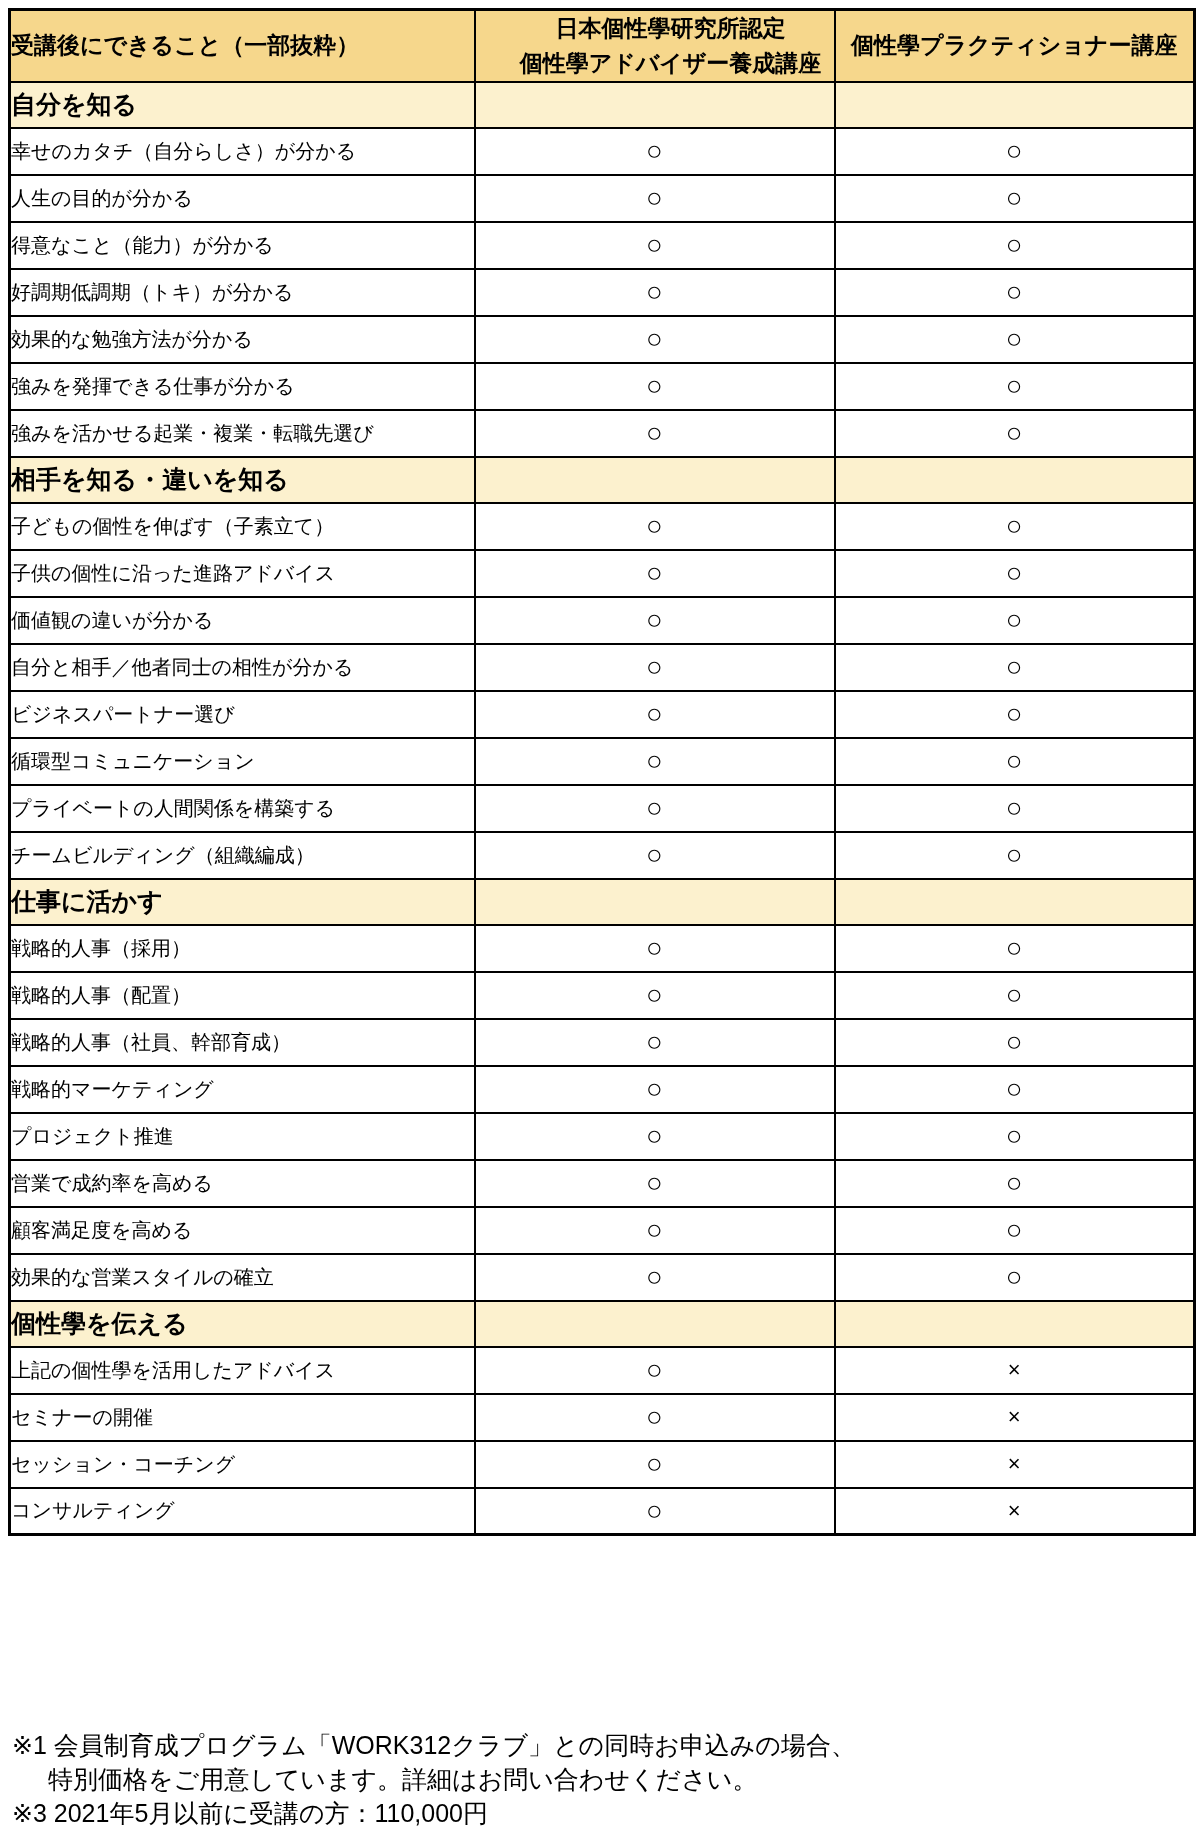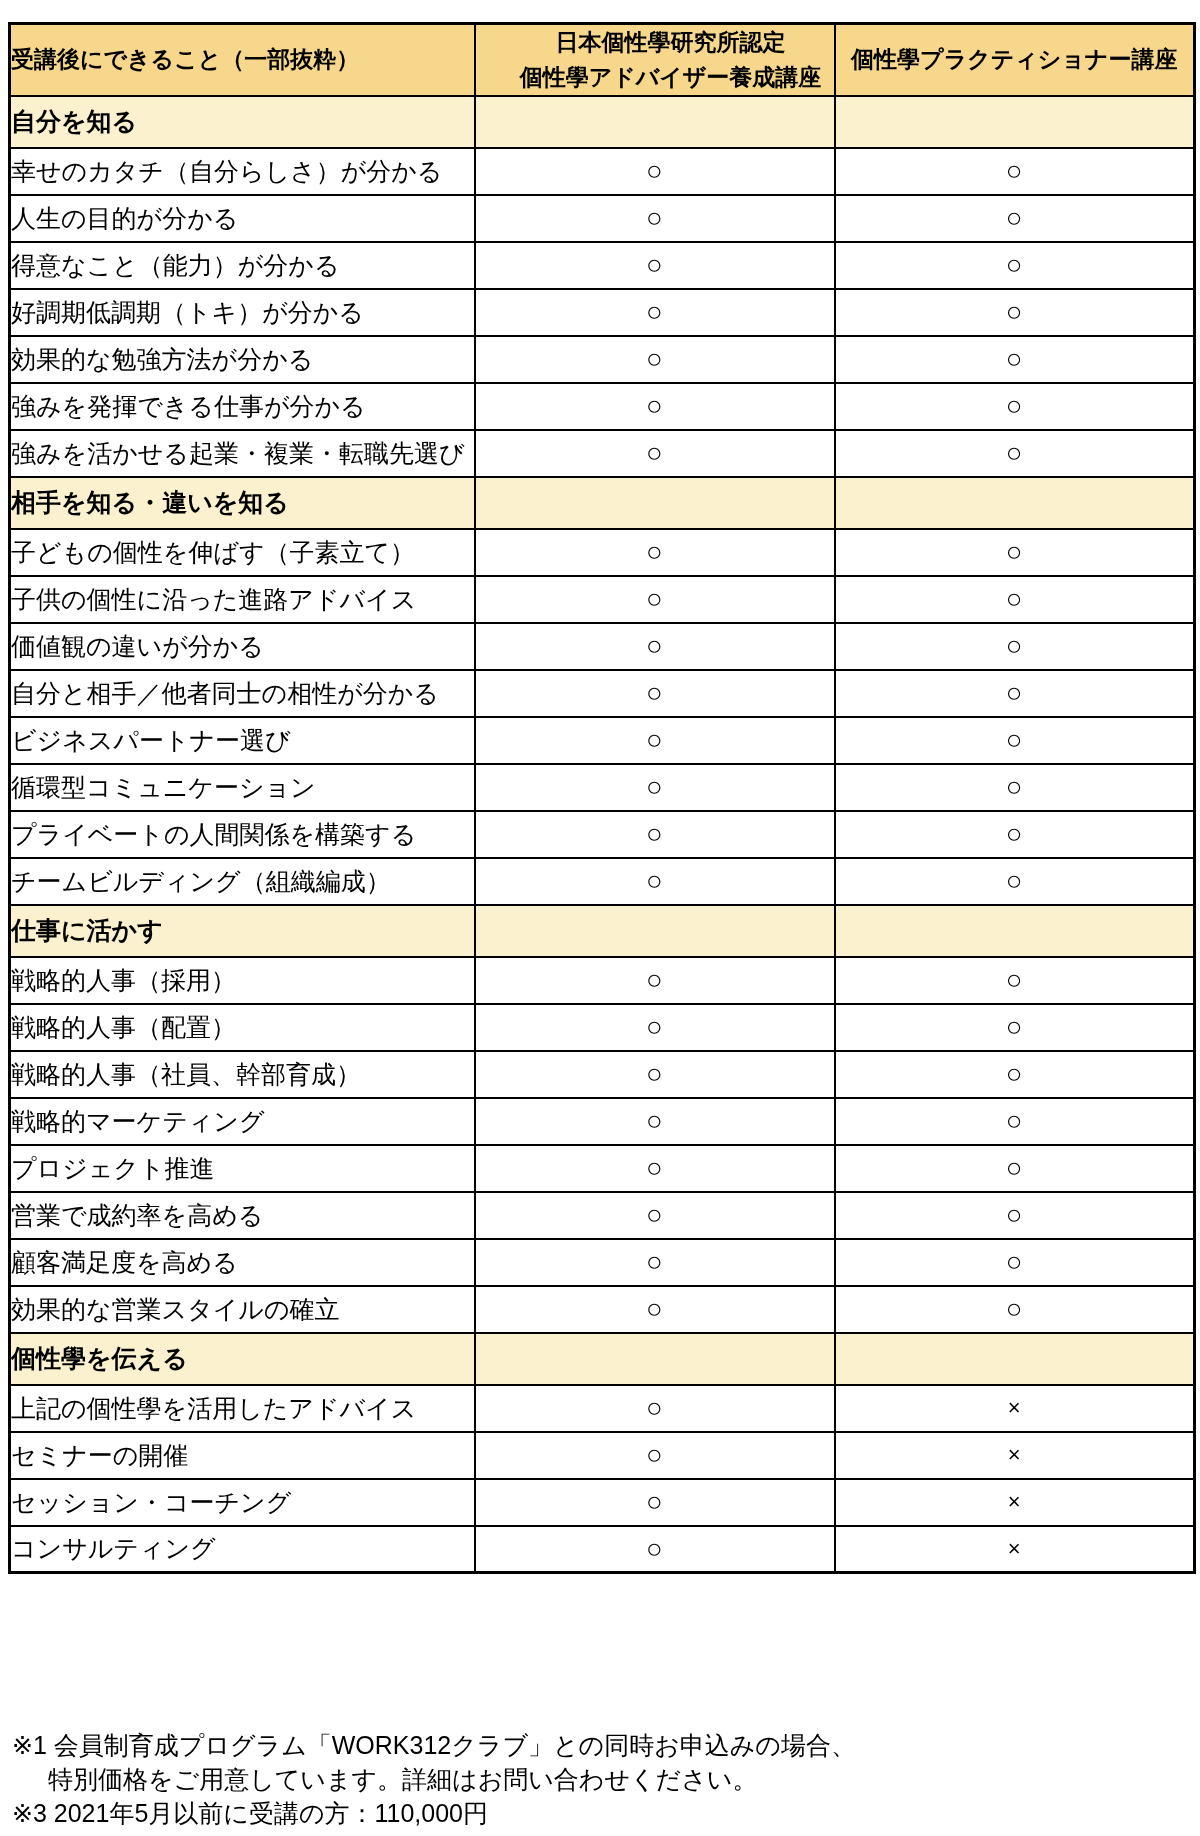--- a/index.html
+++ b/index.html
@@ -12,21 +12,21 @@
   .page {
     position: relative;
     width: 1200px;
     height: 1836px;
     background: #ffffff;
     overflow: hidden;
   }
   table.cmp {
     position: absolute;
     left: 8px;
-    top: 22px;
+    top: 8px;
     width: 1185px;
     border-collapse: collapse;
     table-layout: fixed;
     border: 3px solid var(--border-color, #000);
   }
   table.cmp th, table.cmp td {
     border: 2px solid var(--border-color, #000);
     box-sizing: border-box;
     padding: 0;
     overflow: hidden;
@@ -45,33 +45,33 @@
     border-bottom: 3px solid var(--border-color, #000);
   }
   th.head-items {
     text-align: left;
     padding-left: 10px;
   }
   th.head-center { text-align: center; }
   th .hline { line-height: 1.5; padding-left: 32px; }
 
   tr.section-row td {
-    height: 52px;
+    height: 46px;
     background: var(--section-bg, #FCF1CE);
   }
   td.section-title {
     font-weight: bold;
     font-size: 25px;
     text-align: left;
     padding-left: 10px;
     vertical-align: middle;
   }
   tr.data-row td { height: 47px; vertical-align: middle; }
   td.item-label {
-    font-size: 25px;
+    font-size: 20px;
     text-align: left;
     padding-left: 10px;
   }
   td.mark { text-align: center; }
   td.mark-yes { font-size: 28px; }
   td.mark-no  { font-size: 22px; }
 
   .footnotes {
     position: absolute;
     left: 12px;

